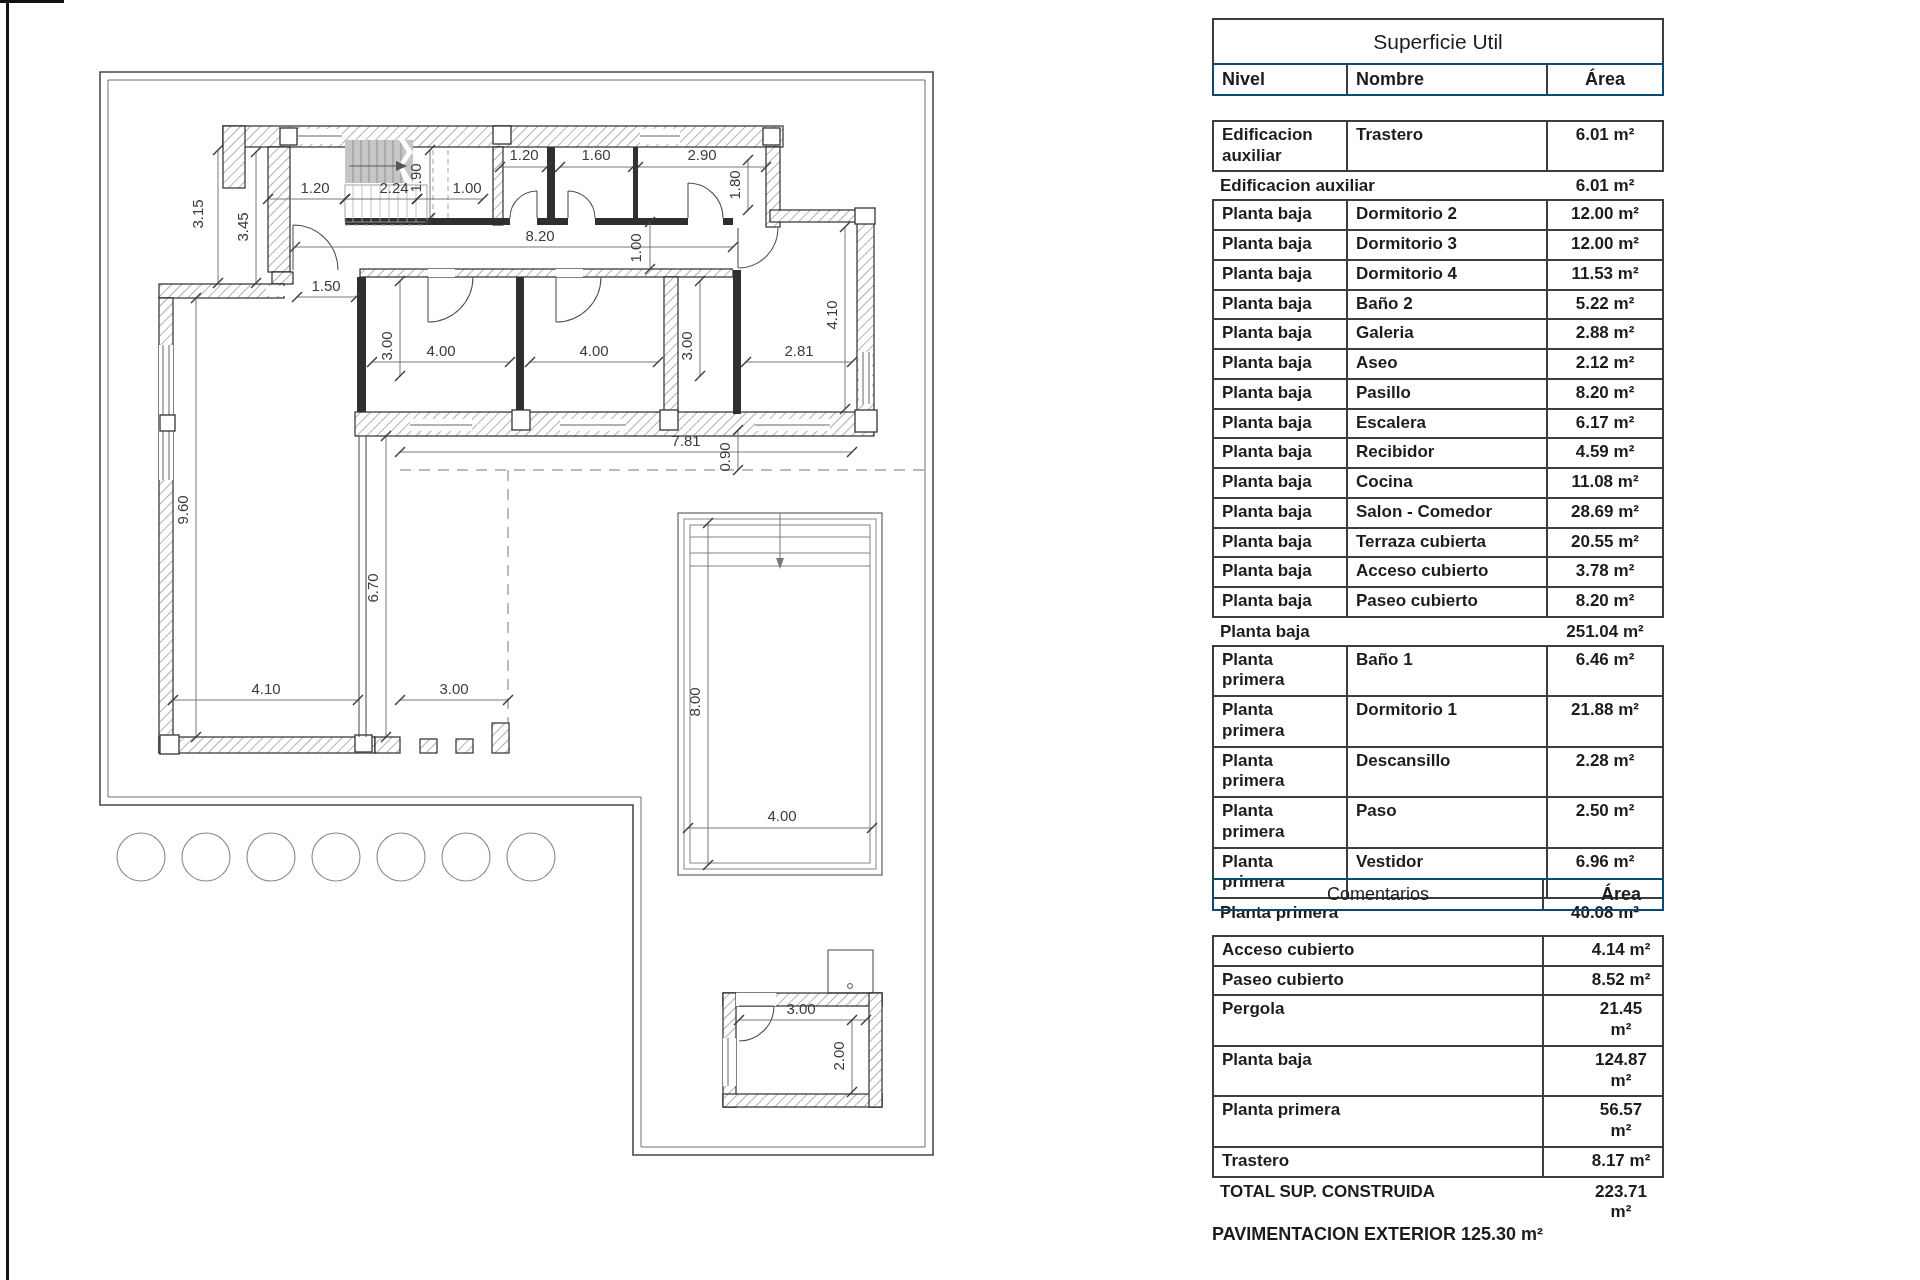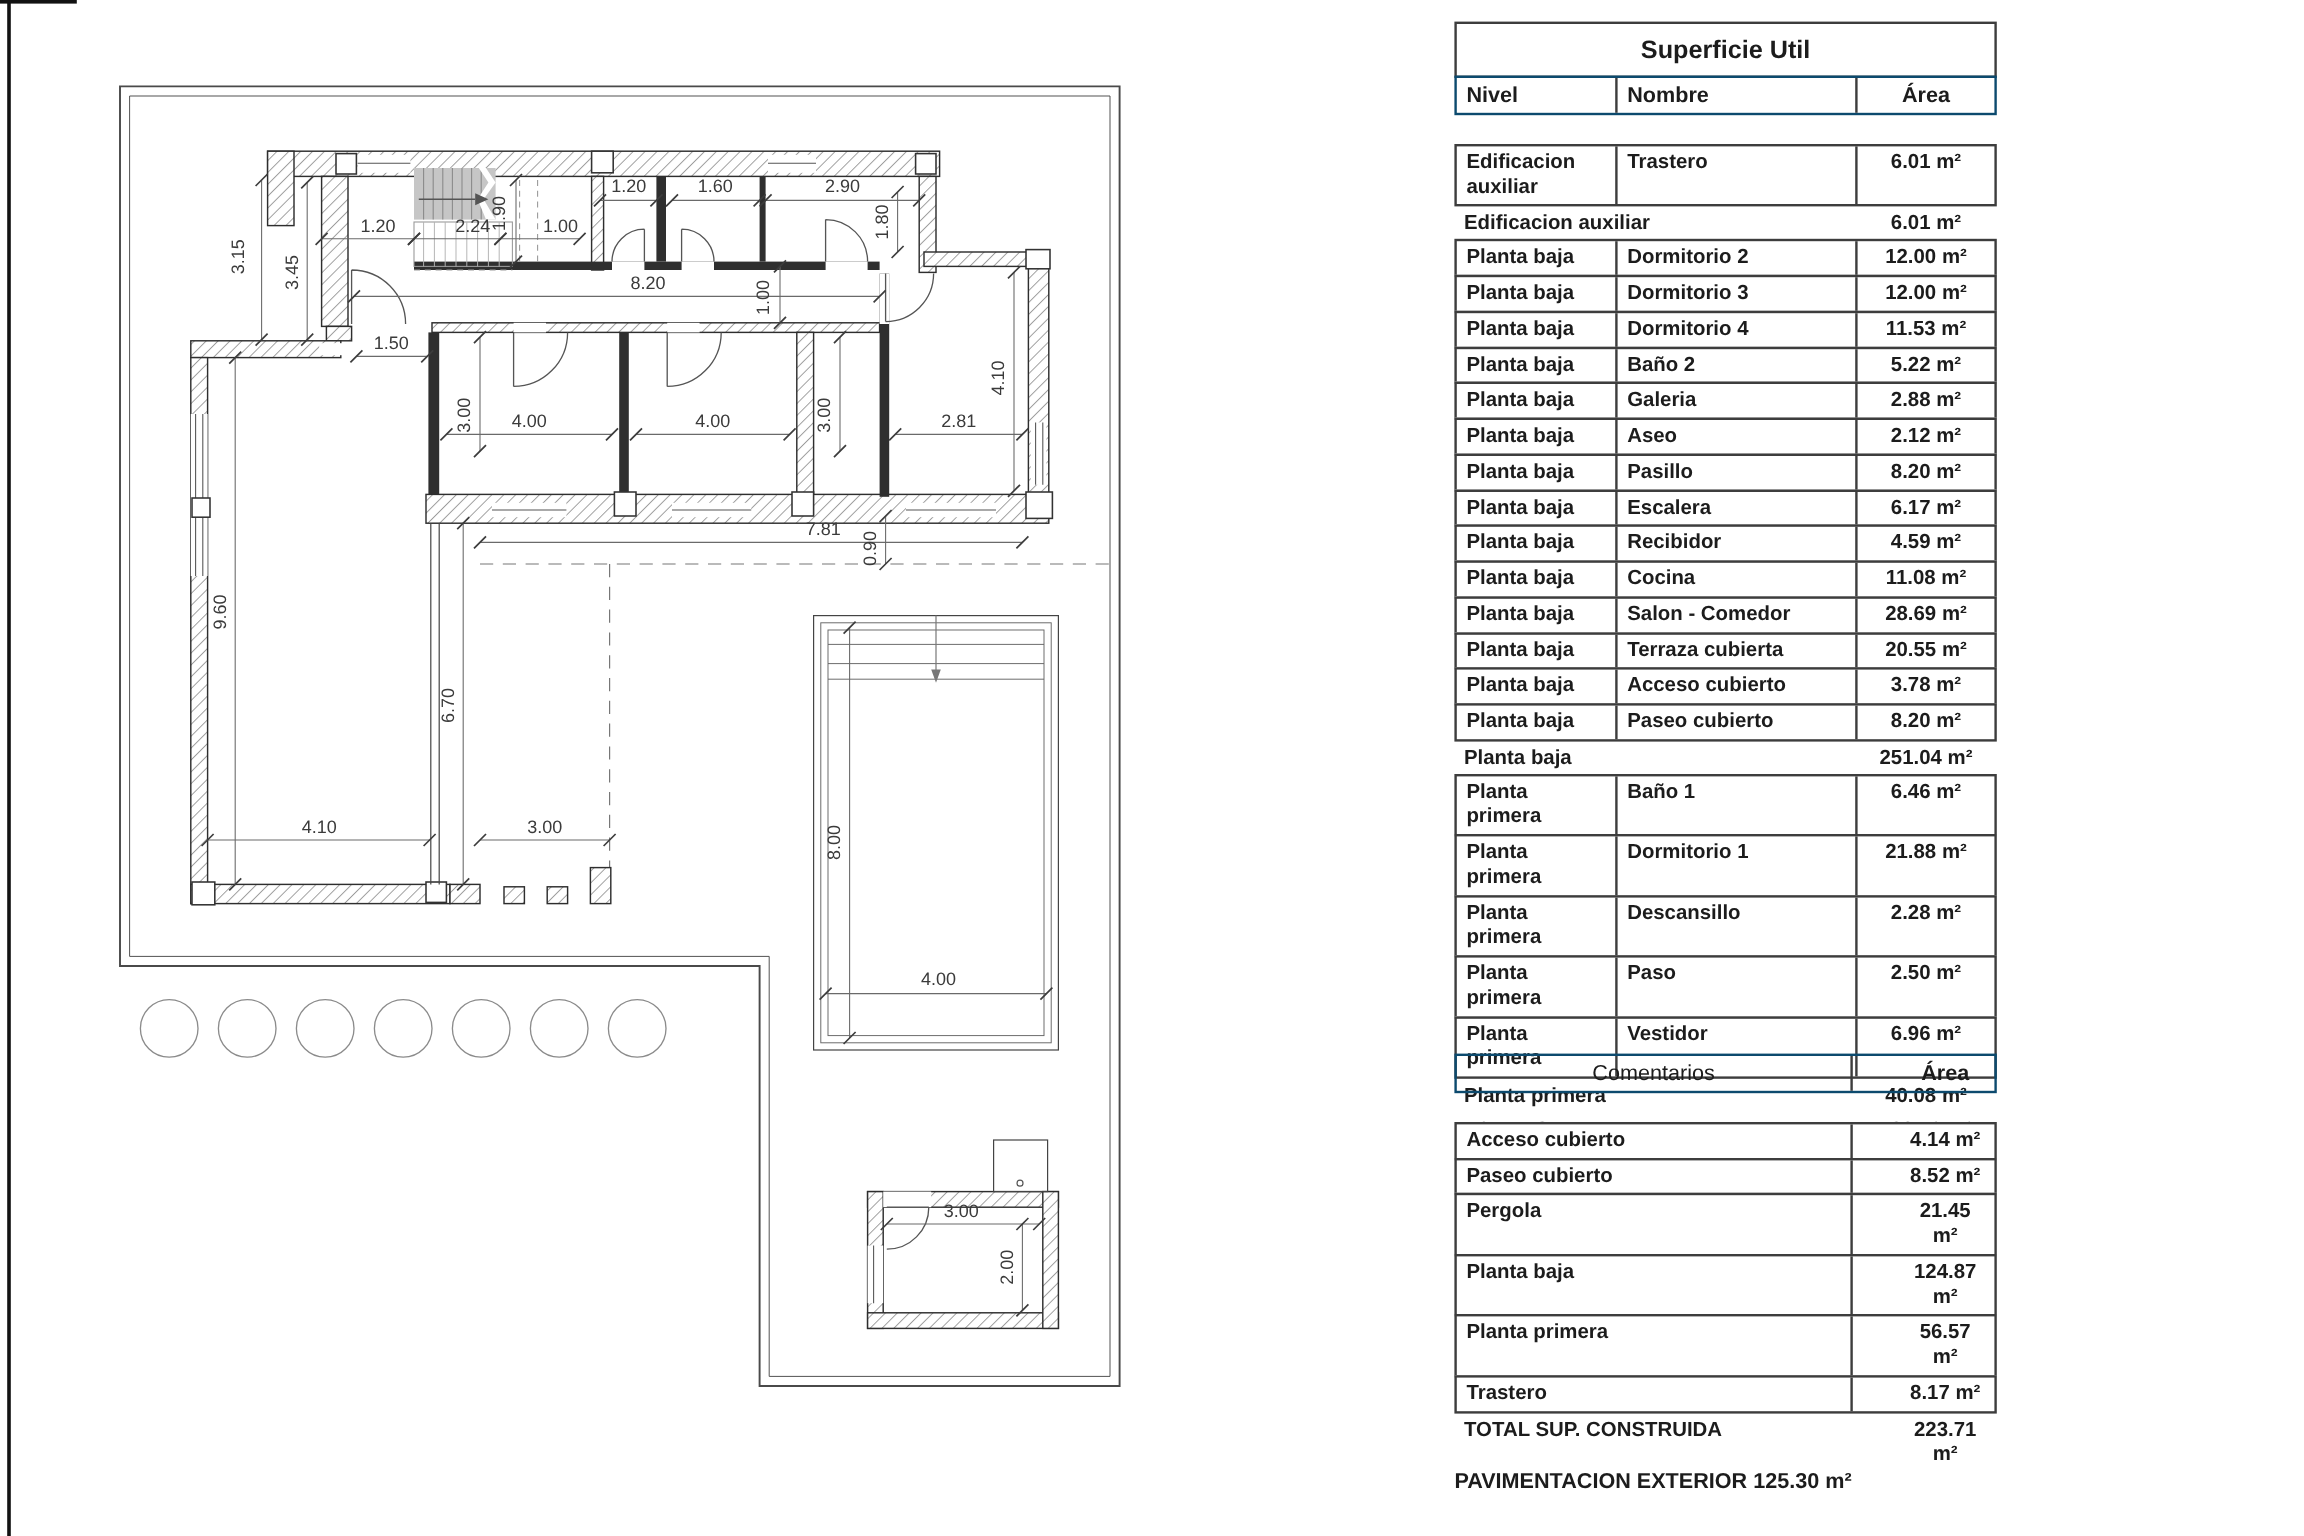--- a/index.html
+++ b/index.html
@@ -17,21 +17,21 @@
   .tick{stroke:#3c3c3c;stroke-width:1.4;}
   .dimtext{font:15px "Liberation Sans",sans-serif;fill:#3b3b3b;text-anchor:middle;}
   .dash{stroke:#777;stroke-width:1;stroke-dasharray:11,8;fill:none;}
   .dashS{stroke:#999;stroke-width:.9;stroke-dasharray:5,4;fill:none;}
   .bound{stroke:#4a4a4a;fill:none;}
   .tree{stroke:#8b8b8b;stroke-width:1.1;fill:none;}
   .pill{fill:#fff;stroke:#333;stroke-width:1.3;}
   .glz{stroke:#555;stroke-width:.9;}
   
   .tbl{position:absolute;width:452px;}
-  .tbl-title{border:2px solid #3d3d3d;text-align:center;font-weight:700;
+  .tbl-title{border:2px solid #3d3d3d;text-align:center;font-weight:400;
              font-size:21px;padding:10px 0 9px 0;}
   .hdr{display:grid;border:2px solid #0c4a6e;margin-top:-2px;font-weight:700;font-size:18px;}
   .r3{grid-template-columns:134px 200px 1fr;}
   .r2{grid-template-columns:330px 1fr;gap:36px;}
   .hdr div{padding:4px 8px;}
   .hdr .vr{border-right:2px solid #3d3d3d;}
   .hdr .c{text-align:center;}
   .hdr .reg{font-weight:400;}
   .rowsbox{margin-top:26px;font-size:17px;font-weight:700;}
   .row{display:grid;border:2px solid #3d3d3d;margin-top:-2px;background:#fff;}

